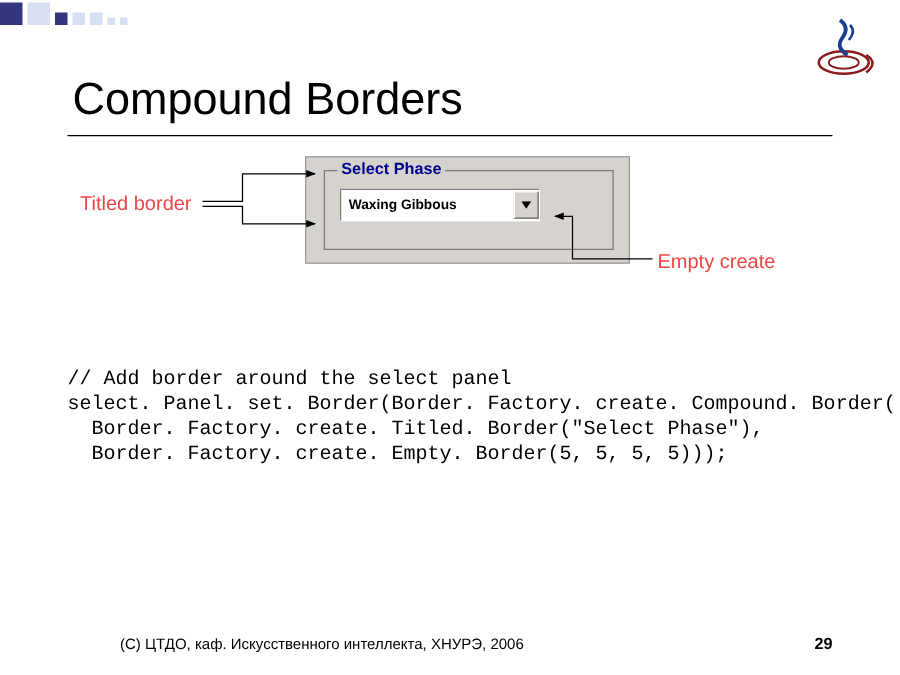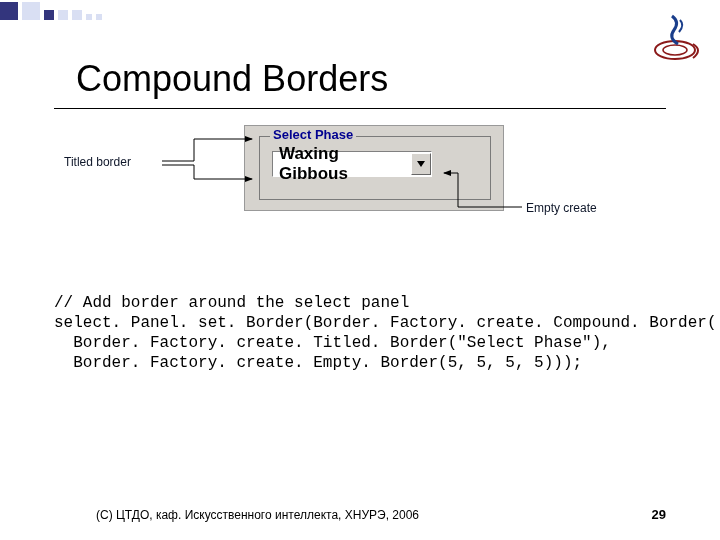--- a/index.html
+++ b/index.html
@@ -21,36 +21,36 @@
   .logo {
     position: absolute;
     top: 10px;
     right: 18px;
     width: 54px;
     height: 54px;
   }
   .title {
     font-size: 36px;
     font-weight: normal;
-    margin: 36px 0 0 76px;
+    margin: 36px 0 0 58px;
   }
   .divider {
     margin: 8px 54px 0 54px;
     border: none;
     border-top: 1px solid #000;
   }
   .figwrap {
     position: relative;
     height: 160px;
     margin: 12px 54px 0 54px;
   }
   .caption {
     position: absolute;
-    font-size: 12px;
-    color: #0f172a;
+    font-size: 16px;
+    color: #ef4444;
   }
   .arrow-line { stroke: #000; stroke-width: 1; fill: none; }
   .arrow-head { fill: #000; }
   .demo-panel {
     position: absolute;
     left: 190px;
     top: 4px;
     width: 260px;
     height: 86px;
     background: #d6d3ce;
@@ -84,21 +84,21 @@
     border-top: 1px solid #808080;
     border-left: 1px solid #808080;
     border-right: 1px solid #fff;
     border-bottom: 1px solid #fff;
     display: flex;
     align-items: center;
   }
   .combo-inner {
     flex: 1;
     font-weight: bold;
-    font-size: 17px;
+    font-size: 11px;
     padding-left: 6px;
   }
   .combo-btn {
     width: 20px;
     height: 22px;
     background: #d6d3ce;
     border-top: 1px solid #fff;
     border-left: 1px solid #fff;
     border-right: 1px solid #666;
     border-bottom: 1px solid #666;

